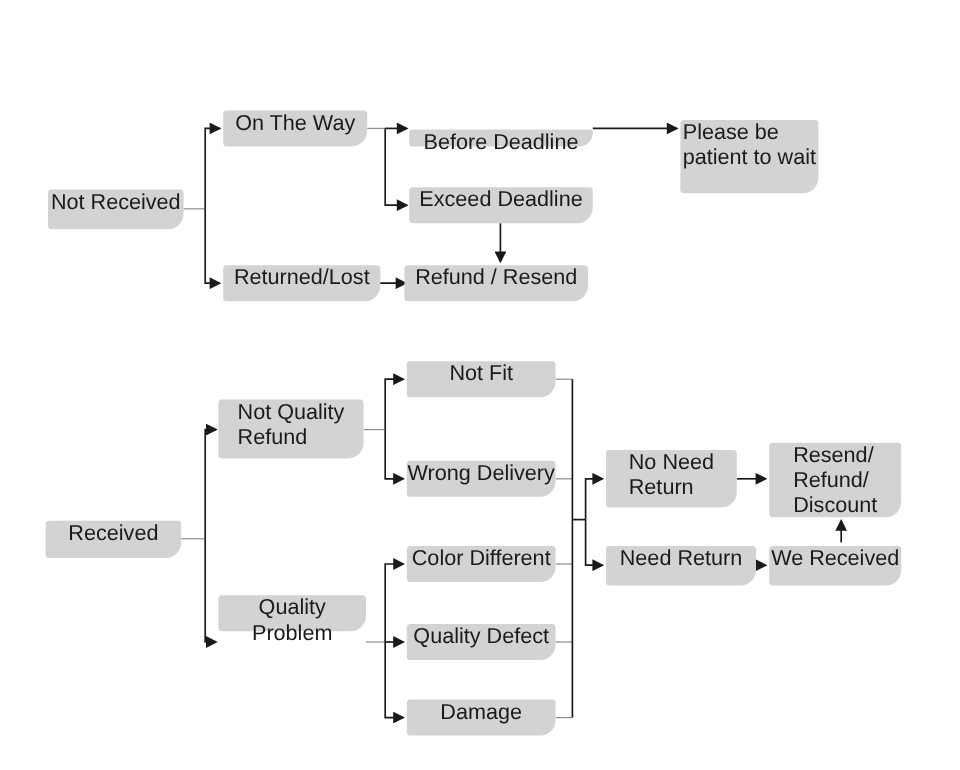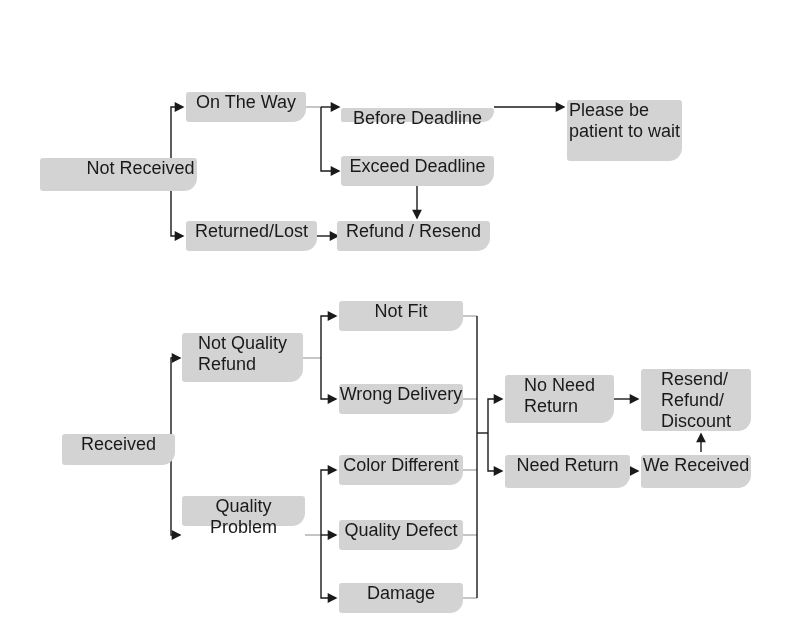--- a/index.html
+++ b/index.html
@@ -67,21 +67,21 @@
         <path d="M321 535 L336 535" class="edge-arrow"></path>
         <path d="M321 535 L321 598 L336 598" class="edge-arrow"></path>
         <path d="M488 433 L488 399 L502 399" class="edge-arrow"></path>
         <path d="M488 433 L488 471 L502 471" class="edge-arrow"></path>
         <path d="M614 399 L638 399" class="edge-arrow"></path>
         <path d="M614 471 L638 471" class="edge-arrow"></path>
         <path d="M701 452 L701 434" class="edge-arrow"></path>
       </g>
   </svg>
   <div id="node-layer">
-      <div class="node" style="left: 40px; top: 158px; width: 113px; height: 33px; padding-left: 44px;">
+      <div class="node" style="left: 40px; top: 158px; width: 113px; height: 33px;">
         <span class="label">Not Received</span>
       </div>
       <div class="node" style="left: 186px; top: 92px; width: 120px; height: 30px;">
         <span class="label">On The Way</span>
       </div>
       <div class="node" style="left: 341px; top: 108px; width: 153px; height: 14px;">
         <span class="label">Before Deadline</span>
       </div>
       <div class="node left" style="left: 567px; top: 100px; width: 115px; height: 61px;">
         <span class="label">Please be
@@ -89,21 +89,21 @@
       </div>
       <div class="node" style="left: 341px; top: 156px; width: 153px; height: 30px;">
         <span class="label">Exceed Deadline</span>
       </div>
       <div class="node" style="left: 186px; top: 221px; width: 131px; height: 30px;">
         <span class="label">Returned/Lost</span>
       </div>
       <div class="node" style="left: 337px; top: 221px; width: 153px; height: 30px;">
         <span class="label">Refund / Resend</span>
       </div>
-      <div class="node" style="left: 38px; top: 434px; width: 113px; height: 31px; margin-left: 24px;">
+      <div class="node" style="left: 38px; top: 434px; width: 113px; height: 31px;">
         <span class="label">Received</span>
       </div>
       <div class="node left" style="left: 182px; top: 333px; width: 121px; height: 49px;">
         <span class="label">Not Quality
 Refund</span>
       </div>
       <div class="node" style="left: 182px; top: 496px; width: 123px; height: 30px;">
         <span class="label">Quality Problem</span>
       </div>
       <div class="node" style="left: 339px; top: 301px; width: 124px; height: 30px;">

